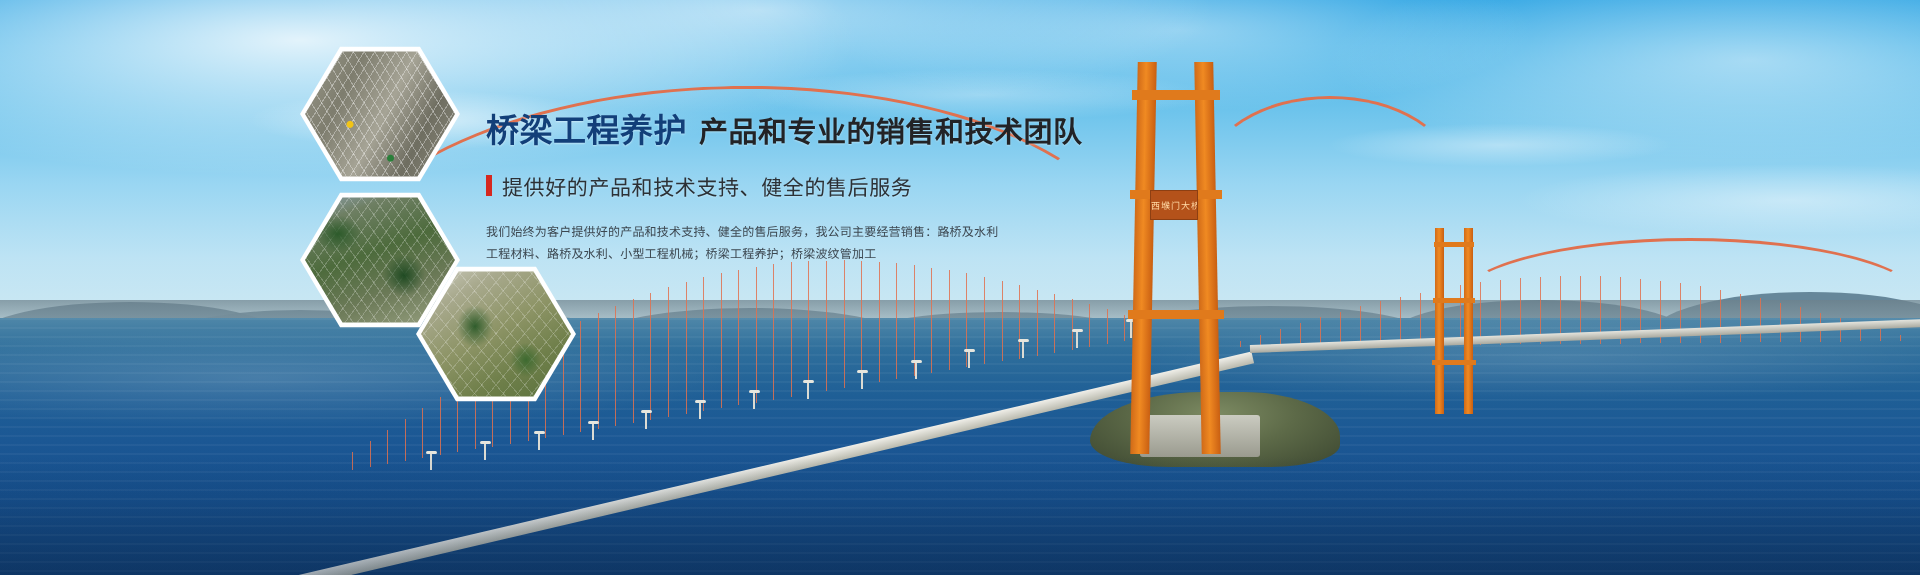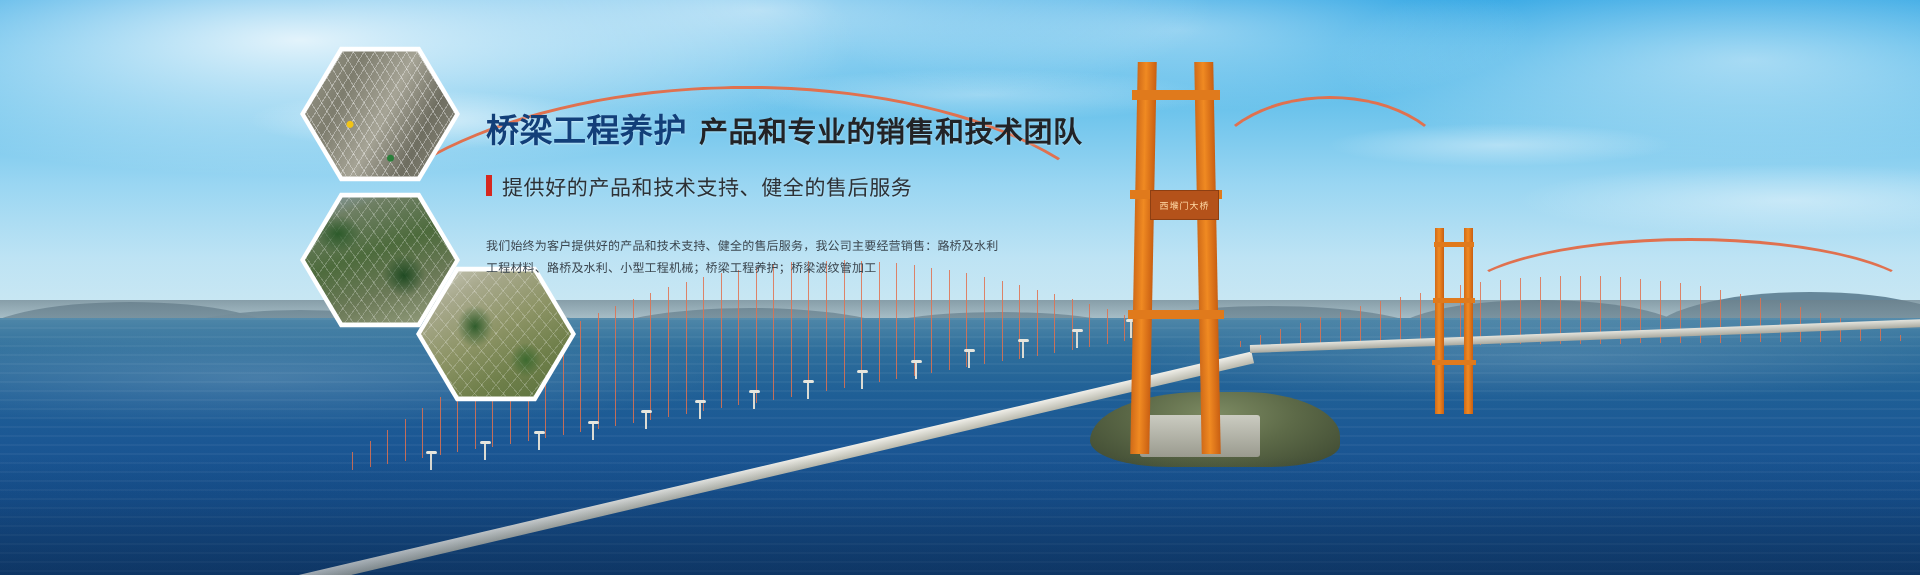--- a/index.html
+++ b/index.html
@@ -87,21 +87,21 @@
 
   
   #tower-far{ left:1432px; top:228px; width:44px; height:186px; }
   #tower-far .leg.l{ left:3px;  top:0; width:9px; height:186px; }
   #tower-far .leg.r{ left:32px; top:0; width:9px; height:186px; }
   #tower-far .xb.a{ left:2px; top:14px;  width:40px; height:5px; }
   #tower-far .xb.b{ left:1px; top:70px;  width:42px; height:5px; }
   #tower-far .xb.c{ left:0px; top:132px; width:44px; height:5px; }
 
   .tower-plate{
-    position:absolute; left:1150px; top:190px; width:69px; height:30px;
+    position:absolute; left:1150px; top:190px; width:48px; height:30px;
     background:#b4521a; border:1px solid #8d3f12;
     color:#ffd9a5; font-size:9px; line-height:30px; text-align:center;
     letter-spacing:1px; white-space:nowrap; overflow:hidden;
   }
 
   
   .cable{ position:absolute; border-radius:50%; border:3px solid #e0714f; border-color:#e0714f transparent transparent transparent; }
   #cable-left{  left:330px;  top:86px;  width:810px; height:380px; transform:rotate(-1deg); }
   #cable-right{ left:1205px; top:96px;  width:250px; height:160px; }
   #cable-far{   left:1455px; top:238px; width:470px; height:130px; }
@@ -191,21 +191,21 @@
     display:flex; align-items:center; gap:10px;
     margin-top:20px;
   }
   .subline .bar{ width:6px; height:21px; background:#d6281f; flex:0 0 auto; }
   .subline .sub-text{
     font-size:21px; color:#2c3136; letter-spacing:.6px; white-space:nowrap;
     text-shadow:0 1px 2px rgba(255,255,255,.3);
   }
 
   .body-copy{
-    margin-top:34px; width:430px;
+    margin-top:20px; width:430px;
     font-size:12px; line-height:1.85; color:#3c4750; letter-spacing:.2px;
   }
   .body-copy p{ white-space:nowrap; }
 
   
   .fg-glow{
     position:absolute; left:0; bottom:0; width:1920px; height:120px;
     background:linear-gradient(180deg, rgba(8,40,80,0) 0%, rgba(8,38,74,.35) 100%);
     pointer-events:none;
   }

